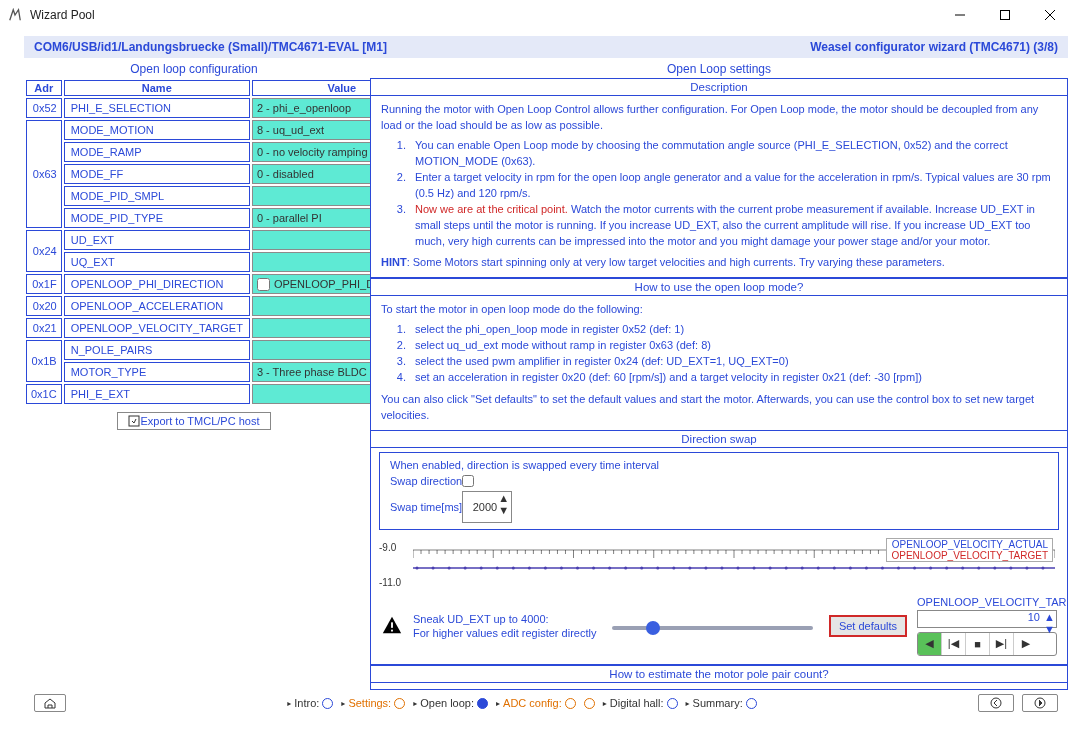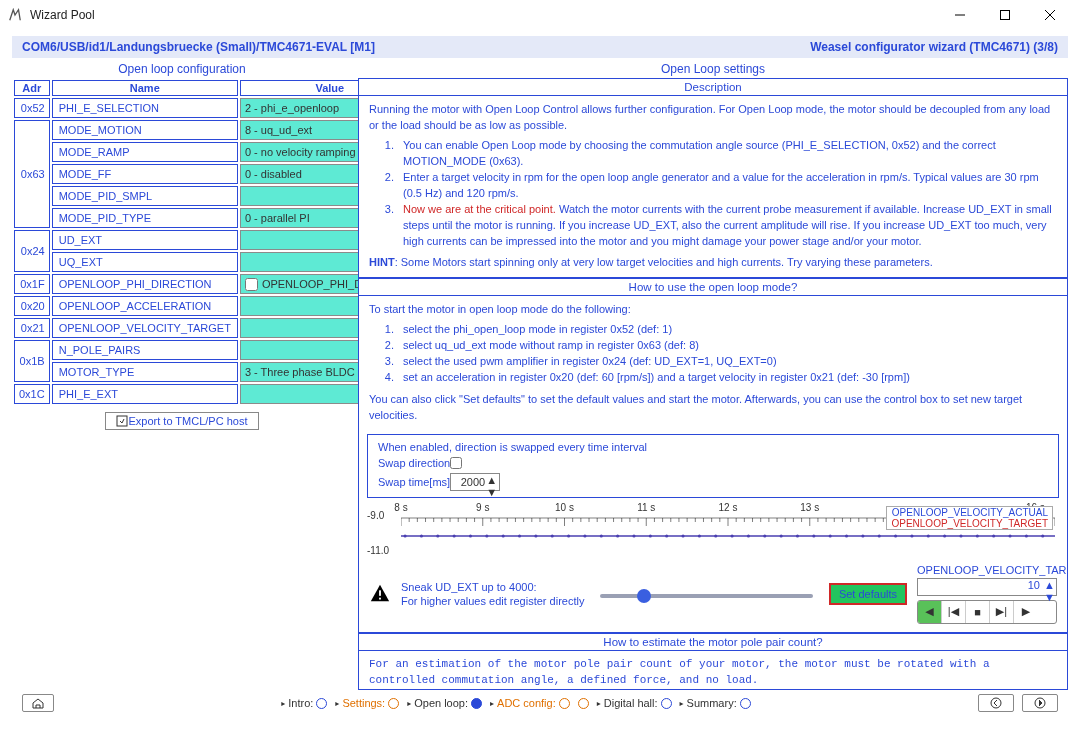--- a/index.html
+++ b/index.html
@@ -2,21 +2,21 @@
 <html><head>
 <meta charset="utf-8">
 <style>
 *{box-sizing:border-box;margin:0;padding:0;font-family:"Segoe UI",Arial,sans-serif}
 body{background:#fff;font-size:11px;color:#333}
 .titlebar{height:30px;display:flex;align-items:center;padding:0 8px;border-bottom:1px solid transparent}
 .titlebar-icon{width:14px;height:14px;margin-right:8px}
 .titlebar-title{flex:1;font-size:12px;color:#222}
 .winbtns{display:flex;gap:0}
 .winbtn{width:45px;height:28px;display:flex;align-items:center;justify-content:center;cursor:default}
-.content{padding:6px 12px 4px 12px}
+.content{padding:6px 12px 4px 24px}
 
 .pathbar{background:#e4e9f8;padding:4px 10px;display:flex;justify-content:space-between;color:#2b49d8;font-weight:600;font-size:12px;margin-bottom:2px}
 .layout{display:flex;gap:6px}
 .left{width:340px}
 .right{flex:1}
 
 .section-title{text-align:center;color:#2b49d8;font-size:12px;padding:2px 0}
 
 .reg-table{border-collapse:separate;border-spacing:2px;width:100%}
 .reg-table th{border:1px solid #2b49d8;color:#2b49d8;font-weight:600;font-size:11px;padding:1px 4px;text-align:center;background:#fff}
@@ -37,37 +37,37 @@
 .panel-title{text-align:center;color:#2b49d8;font-size:11.5px;padding:2px 0;border-bottom:1px solid #2b49d8}
 .panel-body{padding:6px 10px;font-family:"Courier New",monospace;font-size:11px;color:#2b49d8;line-height:1.45}
 .panel-body ol{padding-left:28px}
 .panel-body li{padding-left:6px}
 .crit{color:#d02828}
 .hint-label{font-weight:bold}
 
 .dirswap{border:1px solid #2b49d8;margin:4px 8px 8px 8px;padding:6px 10px;font-family:"Segoe UI";color:#2b49d8;font-size:11px}
 .dirswap .row{display:flex;align-items:center;gap:0;margin-top:4px}
 .dirswap input[type=checkbox]{width:12px;height:12px}
-.dirswap .numbox{border:1px solid #888;width:50px;height:18px;display:flex;align-items:center;justify-content:flex-end;padding-right:14px;position:relative;color:#333;font-size:11px}
+.dirswap .numbox{border:1px solid #888;width:50px;height:32px;display:flex;align-items:center;justify-content:flex-end;padding-right:14px;position:relative;color:#333;font-size:11px}
 .dirswap .numbox .spin{position:absolute;right:1px;top:0;bottom:0;width:12px}
 
 .timeline{margin:2px 8px 4px 8px;position:relative;height:50px}
 .timeline .ylab{position:absolute;left:0;font-size:10px;color:#333}
 .timeline-canvas{position:absolute;left:34px;right:4px;top:0;bottom:0;}
 .timeline-legend{position:absolute;right:6px;top:0;background:#fff;border:1px solid #aaa;padding:0 4px;font-size:10px;text-align:right}
 .leg-a{color:#2b49d8}
 .leg-t{color:#d02828}
 
 .ctrl-row{display:flex;align-items:center;padding:4px 10px 8px 10px;gap:10px}
 .warn-icon{width:22px}
 .ctrl-text{color:#2b49d8;font-size:11px;line-height:1.3}
 .slider-wrap{flex:1;padding:0 6px}
 .slider{width:100%;appearance:none;height:4px;background:#9aa0b4;border-radius:2px;outline:none}
 .slider::-webkit-slider-thumb{appearance:none;width:14px;height:14px;border-radius:50%;background:#3a5fe0;cursor:pointer}
-.setdef-btn{border:2px solid #d02828;color:#2b49d8;background:#22c55e;padding:3px 8px;font-size:11px}
+.setdef-btn{border:2px solid #d02828;color:#2b49d8;background:#e5e5e5;padding:3px 8px;font-size:11px}
 
 .target-col{width:140px;text-align:center}
 .target-label{color:#2b49d8;font-size:11px;margin-bottom:2px}
 .target-box{border:1px solid #888;height:18px;display:flex;align-items:flex-start;justify-content:flex-end;padding-right:16px;position:relative;color:#2b49d8;font-size:11px;margin-bottom:4px}
 .playbar{display:flex;border:1px solid #888;border-radius:3px;overflow:hidden}
 .playbtn{width:24px;height:22px;display:flex;align-items:center;justify-content:center;background:#fff;border-right:1px solid #ccc;font-size:11px}
 .playbtn:last-child{border-right:0}
 .playbtn.active{background:#59c159}
 
 .scrollwrap{border:1px solid #2b49d8;height:612px;overflow-y:scroll;position:relative}
@@ -324,20 +324,21 @@
             <div>To start the motor in open loop mode do the following:</div>
             <ol style="margin-top:4px">
               <li>select the phi_open_loop mode in register 0x52 (def: 1)</li>
               <li>select uq_ud_ext mode without ramp in register 0x63 (def: 8)</li>
               <li>select the used pwm amplifier in register 0x24 (def: UD_EXT=1, UQ_EXT=0)</li>
               <li>set an acceleration in register 0x20 (def: 60 [rpm/s]) and a target velocity in register 0x21 (def: -30 [rpm])</li>
             </ol>
             <div style="margin-top:6px">You can also click "Set defaults" to set the default values and start the motor. Afterwards, you can use the control box to set new target velocities.</div>
           </div>
 
+          <div class="panel-title" style="border-top:1px solid #2b49d8">Direction swap</div>
           <div class="dirswap">
             <div>When enabled, direction is swapped every time interval</div>
             <div class="row">
               <span>Swap direction</span>
               <input type="checkbox" style="">
             </div>
             <div class="row">
               <span>Swap time[ms]</span>
               <div class="numbox">
                 <span>2000</span>
@@ -475,29 +476,20 @@
                     <circle cx="516" cy="30" r="1.5" fill="#4a3fb0"></circle>
                     <circle cx="532" cy="30" r="1.5" fill="#4a3fb0"></circle>
                     <circle cx="548" cy="30" r="1.5" fill="#4a3fb0"></circle>
                     <circle cx="564" cy="30" r="1.5" fill="#4a3fb0"></circle>
                     <circle cx="580" cy="30" r="1.5" fill="#4a3fb0"></circle>
                     <circle cx="596" cy="30" r="1.5" fill="#4a3fb0"></circle>
                     <circle cx="612" cy="30" r="1.5" fill="#4a3fb0"></circle>
                     <circle cx="628" cy="30" r="1.5" fill="#4a3fb0"></circle>
                   </g>
               </svg>
-              <div id="ticklabels" style="position:absolute;top:-4px;left:0;right:0;height:12px">
-                  <span style="position: absolute; font-size: 10px; color: rgb(51, 51, 51); left: 0%; transform: translateX(-50%);">8 s</span>
-                  <span style="position: absolute; font-size: 10px; color: rgb(51, 51, 51); left: 12.5%; transform: translateX(-50%);">9 s</span>
-                  <span style="position: absolute; font-size: 10px; color: rgb(51, 51, 51); left: 25%; transform: translateX(-50%);">10 s</span>
-                  <span style="position: absolute; font-size: 10px; color: rgb(51, 51, 51); left: 37.5%; transform: translateX(-50%);">11 s</span>
-                  <span style="position: absolute; font-size: 10px; color: rgb(51, 51, 51); left: 50%; transform: translateX(-50%);">12 s</span>
-                  <span style="position: absolute; font-size: 10px; color: rgb(51, 51, 51); left: 62.5%; transform: translateX(-50%);">13 s</span>
-                  <span style="position: absolute; font-size: 10px; color: rgb(51, 51, 51); left: 97%; transform: translateX(-50%);">16 s</span>
-                </div>
             </div>
             <div class="timeline-legend">
               <div class="leg-a">OPENLOOP_VELOCITY_ACTUAL</div>
               <div class="leg-t">OPENLOOP_VELOCITY_TARGET</div>
             </div>
           </div>
 
           <div class="ctrl-row">
             <svg class="warn-icon" viewBox="0 0 24 24">
                 <path d="M12 2 L22 20 L2 20 Z" fill="#000"></path>

